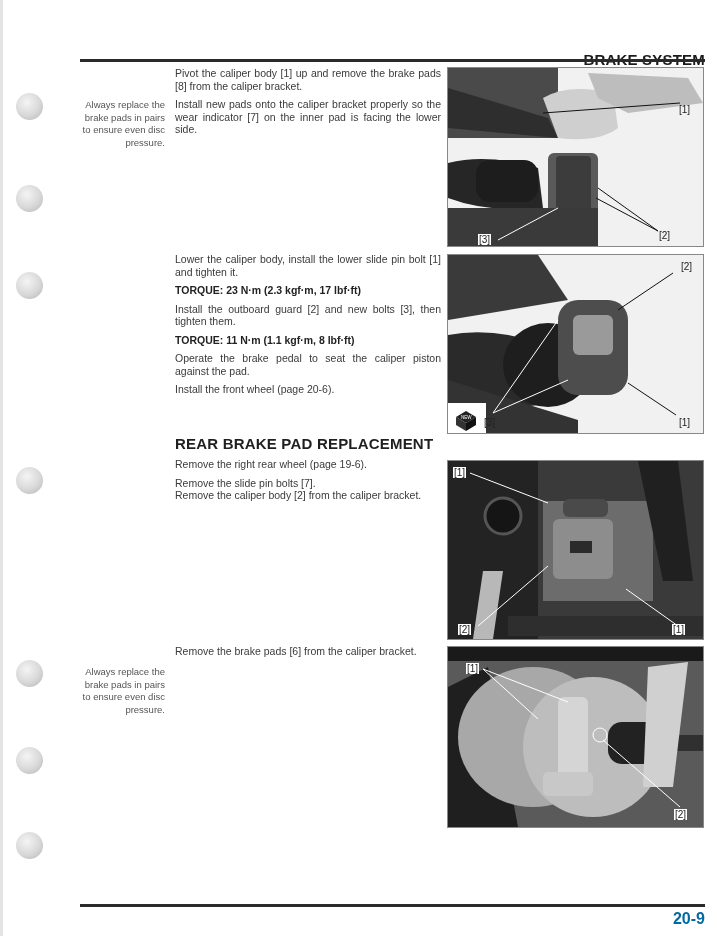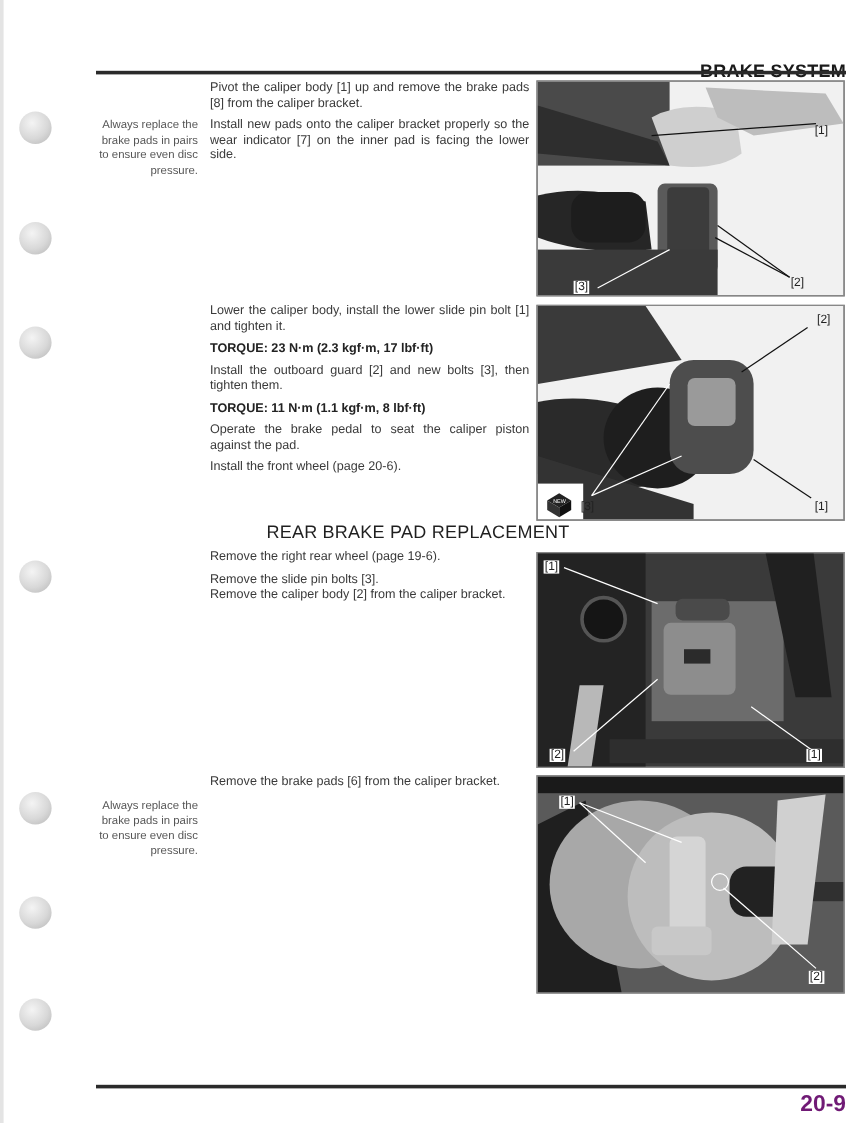--- a/index.html
+++ b/index.html
@@ -13,35 +13,35 @@
   }
   .left-edge { position: absolute; left: 0; top: 0; width: 3px; height: 936px; background: #e4e4e4; }
   .header-title {
     position: absolute; right: 12px; top: 51px; font-size: 15px; font-weight: bold;
     color: #1a1a1a; letter-spacing: 0.2px;
   }
   .rule { position: absolute; left: 80px; right: 12px; height: 3px; background: #2a2a2a; }
   .rule-top { top: 59px; }
   .rule-bottom { top: 904px; }
   .page-number {
-    position: absolute; right: 12px; top: 910px; font-size: 19px; font-weight: bold; color: #701a75;
+    position: absolute; right: 12px; top: 910px; font-size: 16px; font-weight: bold; color: #0369a1;
   }
   .note {
     position: absolute; left: 60px; width: 105px; text-align: right;
     font-size: 9.5px; color: #555; line-height: 12.5px;
   }
   .body-text {
     position: absolute; left: 175px; width: 266px; font-size: 10.5px; line-height: 12.5px;
     color: #3a3a3a; text-align: justify;
   }
   .body-text p { margin: 0 0 6px 0; }
   .torque { font-weight: bold; color: #222; }
   .section-heading {
-    position: absolute; left: 175px; top: 435px; font-size: 15px; font-weight: normal;
-    color: #1f1f1f; letter-spacing: 0.2px; margin-left: 47px;
+    position: absolute; left: 175px; top: 435px; font-size: 15px; font-weight: bold;
+    color: #1f1f1f; letter-spacing: 0.2px;
   }
   .photo {
     position: absolute; left: 447px; width: 255px; border: 1px solid #888;
     overflow: hidden; background: #7c7c7c;
   }
   .photo svg { display: block; }
   .callout {
     position: absolute; font-size: 10px; color: #222; background: #fff; padding: 0 1px;
     font-family: "Liberation Sans", sans-serif;
   }
@@ -87,21 +87,21 @@
   <p>Install the outboard guard [2] and new bolts [3], then tighten them.</p>
   <p class="torque">TORQUE: 11 N·m (1.1 kgf·m, 8 lbf·ft)</p>
   <p>Operate the brake pedal to seat the caliper piston against the pad.</p>
   <p>Install the front wheel (page 20-6).</p>
 </div>
 
 <div class="section-heading">REAR BRAKE PAD REPLACEMENT</div>
 
 <div class="body-text" style="top:458px">
   <p>Remove the right rear wheel (page 19-6).</p>
-  <p style="margin:0">Remove the slide pin bolts [3].</p>
+  <p style="margin:0">Remove the slide pin bolts [7].</p>
   <p>Remove the caliper body [2] from the caliper bracket.</p>
 </div>
 
 <div class="body-text" style="top:645px">
   <p>Remove the brake pads [6] from the caliper bracket.</p>
 </div>
 
 <div class="photo" style="top:67px;height:178px">
   <svg width="255" height="178" viewBox="0 0 255 178">
     <rect width="255" height="178" fill="#f1f1f1"></rect>

